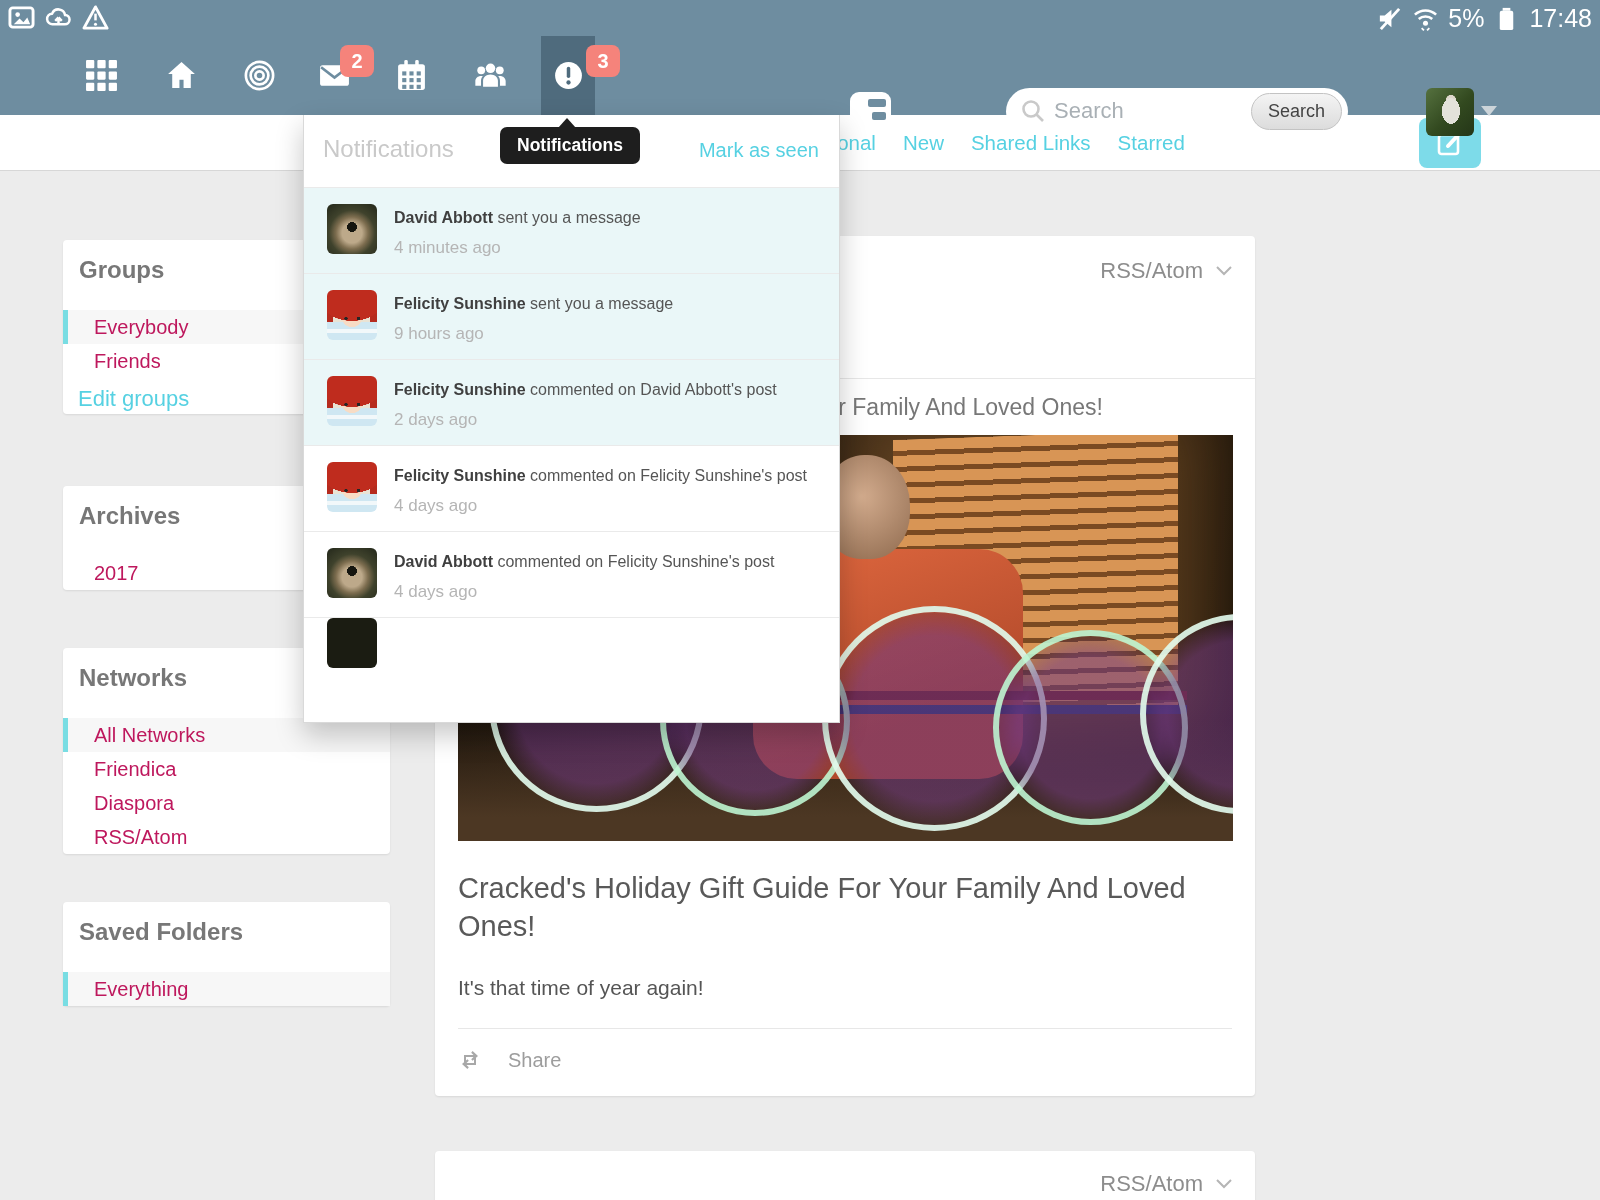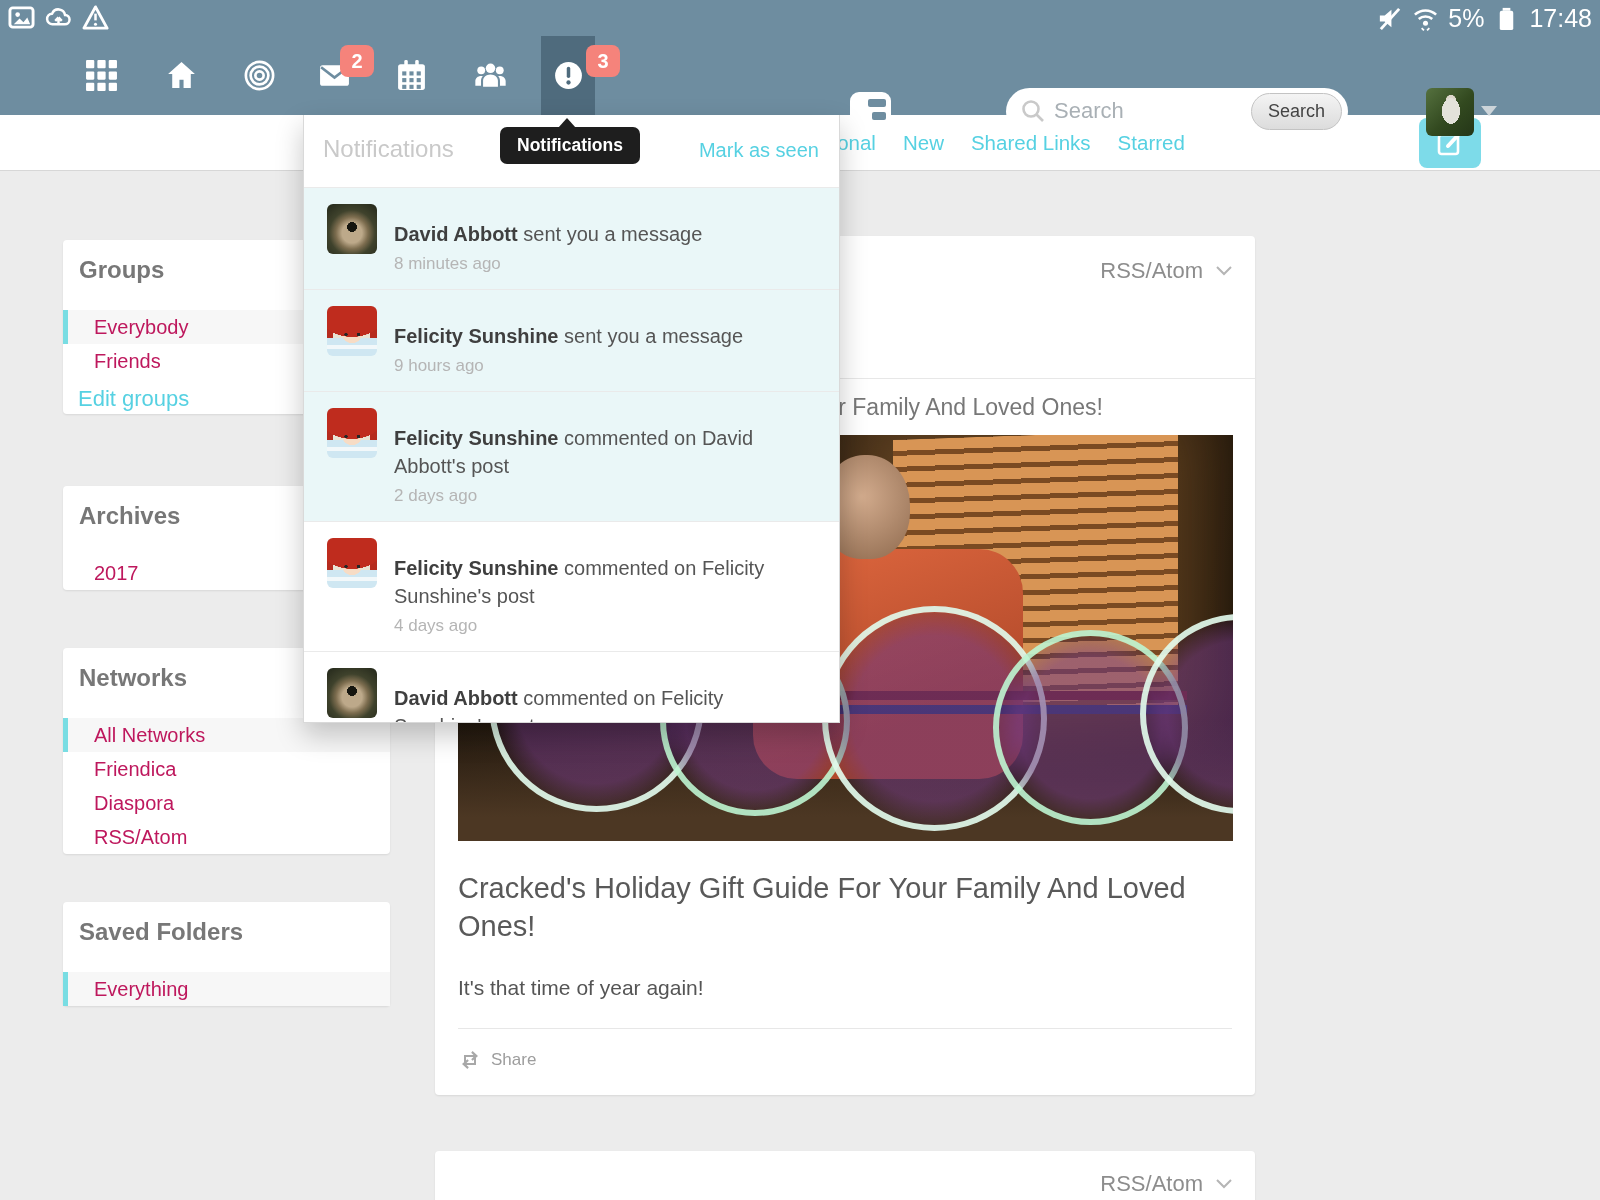--- a/index.html
+++ b/index.html
@@ -77,36 +77,36 @@
   .img-ring { position:absolute; border:6px solid rgba(225,250,235,.92); border-radius:50%;
               background:radial-gradient(circle,rgba(110,55,130,.55) 0 55%,rgba(60,25,80,.25) 70%,transparent 72%); }
   .r1 { left:4%;  top:40%; width:215px; height:215px; }
   .r2 { left:26%; top:47%; width:190px; height:190px; border-color:rgba(190,245,210,.9); }
   .r3 { left:47%; top:42%; width:225px; height:225px; }
   .r4 { left:69%; top:48%; width:195px; height:195px; border-color:rgba(190,245,210,.9); }
   .r5 { left:88%; top:44%; width:200px; height:200px; }
   .post-title { margin:28px 23px 0; font-size:29px; line-height:1.32; color:#595959; }
   .post-body { margin:30px 23px 0; font-size:21px; color:#555; }
   .post-card .hr2 { margin:28px 23px 0; height:1px; background:#e7e7e7; }
-  .share-row { display:flex; align-items:center; gap:9px; margin:20px 23px 24px; color:#9d9d9d; font-size:17px; }
+  .share-row { display:flex; align-items:center; gap:26px; margin:20px 23px 24px; color:#9d9d9d; font-size:20px; }
   .post-card-next { position:absolute; left:435px; top:1151px; width:820px; height:60px; background:#fff;
                     border-radius:4px 4px 0 0; box-shadow:0 1px 2px rgba(0,0,0,.09); z-index:2; }
   .post-card-next .net-badge { top:20px; }
   .post-card-next .net-chevron { top:26px; }
 
   
   .dropdown { position:absolute; left:303px; top:115px; width:537px; height:608px; background:#fff; z-index:40;
               border:1px solid #d9d9d9; border-top:none; box-shadow:0 12px 26px rgba(0,0,0,.22); overflow:hidden; }
   .dd-header { position:relative; height:72px; }
   .dd-title { position:absolute; left:19px; top:20px; font-size:24px; color:#c9c9c9; }
   .dd-mark { position:absolute; right:20px; top:24px; font-size:20px; color:#56d1e2; text-decoration:none; }
   .dd-item { display:flex; padding:16px 20px 15px 23px; border-top:1px solid #eaeaea; background:#fff; }
   .dd-item.unseen { background:#eaf7f8; }
   .dd-avatar { flex:0 0 50px; width:50px; height:50px; border-radius:6px; margin-right:17px; }
-  .dd-text { font-size:20px; color:#555; line-height:28px; max-width:420px;margin-top:16px; }
+  .dd-text { font-size:16px; color:#555; line-height:28px; max-width:420px; }
   .dd-text b { color:#3f3f3f; }
   .dd-time { margin-top:6px; font-size:17px; color:#b5b5b5; }
   .dd-item.partial { padding-top:0; border-top:1px solid #eaeaea; height:7px; }
 
   
   .tooltip { position:absolute; left:500px; top:127px; z-index:50; background:#1e1e1e; color:#fff;
              border-radius:7px; padding:8px 17px; font-size:17.5px; font-weight:bold; }
   .tooltip::before { content:""; position:absolute; top:-9px; left:58px; border-left:9px solid transparent;
                      border-right:9px solid transparent; border-bottom:10px solid #1e1e1e; }
 
@@ -351,21 +351,21 @@
     <div class="dd-header">
       <span class="dd-title">Notifications</span>
       <a class="dd-mark" href="#">Mark as seen</a>
     </div>
     <div>
 
     <div class="dd-item unseen">
           <div class="dd-avatar av-monkey"></div>
           <div>
             <div class="dd-text"><b>David Abbott</b> <span>sent you a message</span></div>
-            <div class="dd-time">8 minutes ago</div>
+            <div class="dd-time">4 minutes ago</div>
           </div>
         </div>
         <div class="dd-item unseen">
           <div class="dd-avatar av-girl"></div>
           <div>
             <div class="dd-text"><b>Felicity Sunshine</b> <span>sent you a message</span></div>
             <div class="dd-time">9 hours ago</div>
           </div>
         </div>
         <div class="dd-item unseen">

